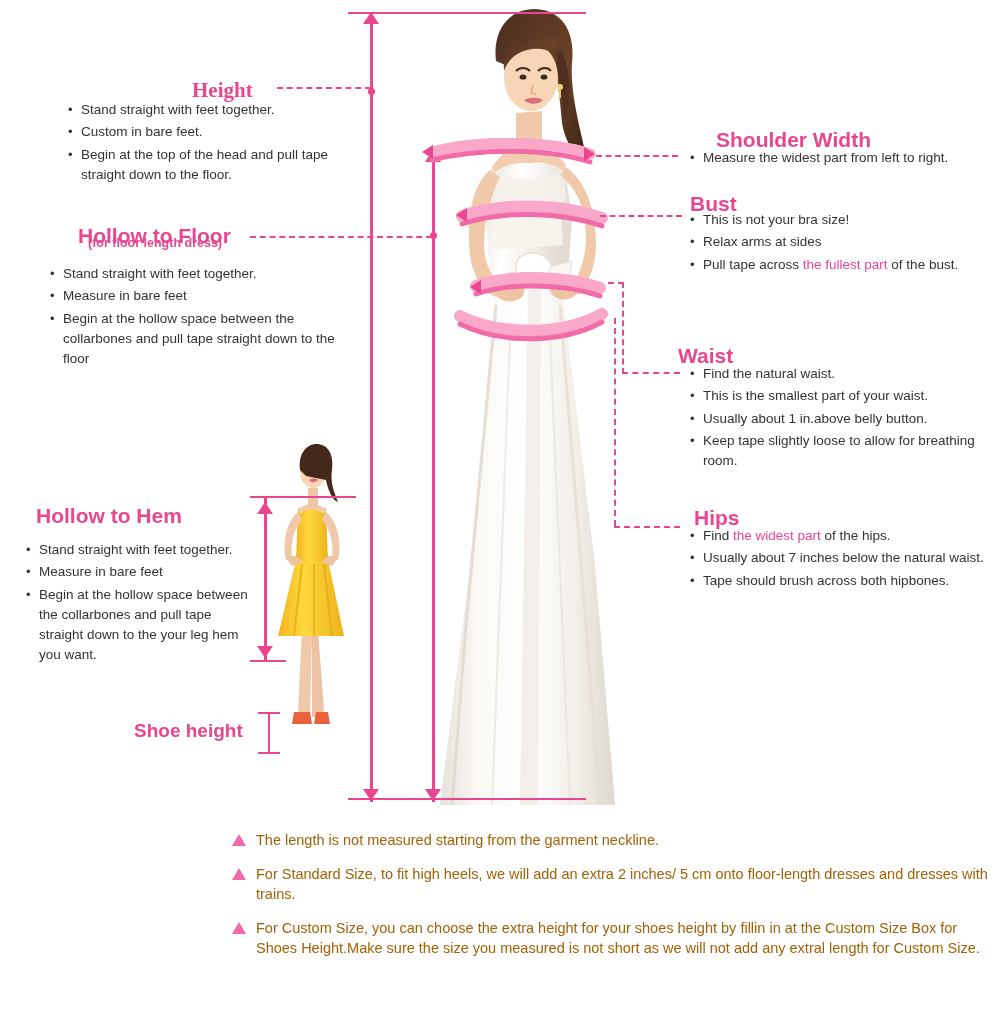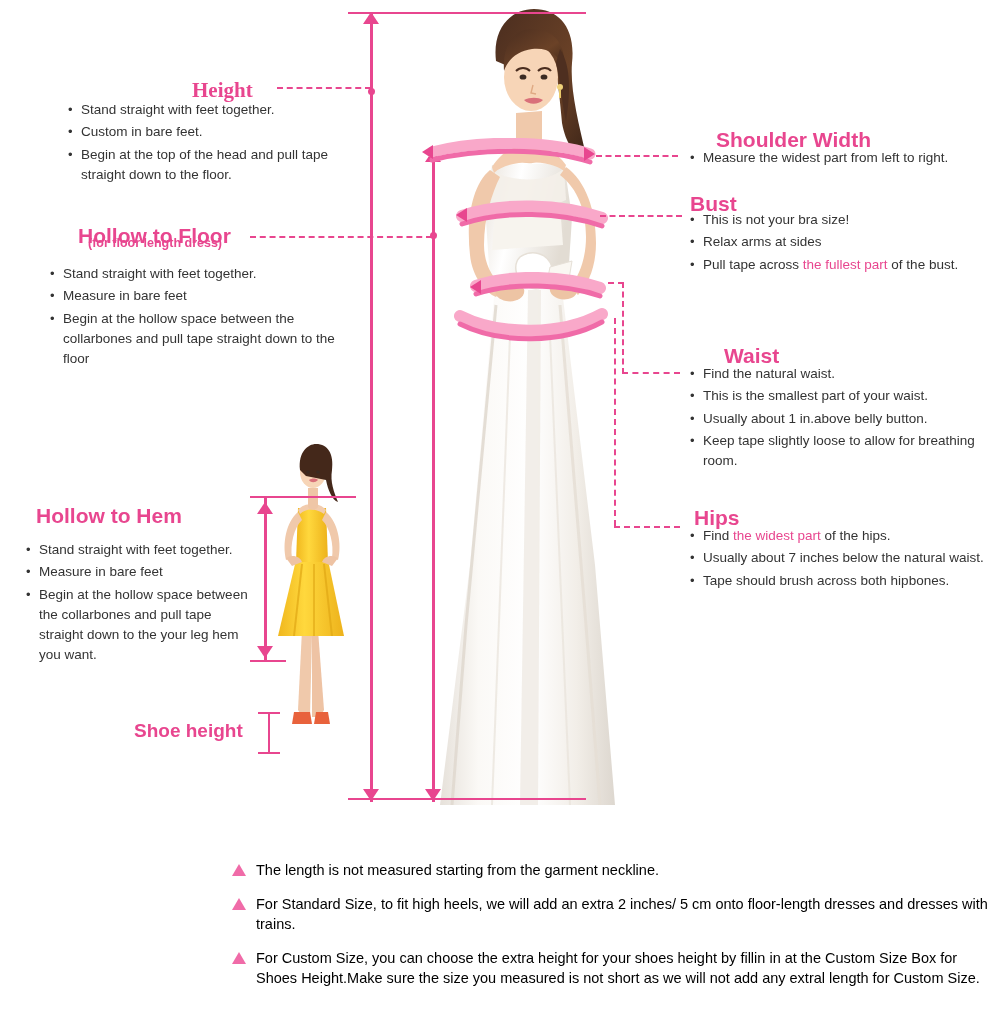--- a/index.html
+++ b/index.html
@@ -93,23 +93,23 @@
     width: 0; height: 0;
     border-top: 7px solid transparent;
     border-bottom: 7px solid transparent;
   }
   .arrow-left { border-right: 11px solid #e8468f; }
   .arrow-right { border-left: 11px solid #e8468f; }
 
   
   .footer {
     position: absolute;
-    left: 232px; top: 860px;
+    left: 232px; top: 830px;
     width: 760px;
-    color: #000000;
+    color: #a16207;
     font-size: 14.5px;
     line-height: 1.42;
   }
   .footer-row {
     position: relative;
     padding-left: 24px;
     margin-bottom: 13px;
   }
   .tri {
     position: absolute;
@@ -333,21 +333,21 @@
 
   <div class="section-title" style="left:690px; top:192px;">Bust</div>
   <div class="bullets" style="left:686px; top:210px; width:306px;">
     <ul>
       <li>This is not your bra size!</li>
       <li>Relax arms at sides</li>
       <li>Pull tape across <span class="pinkword">the fullest part</span> of the bust.</li>
     </ul>
   </div>
 
-  <div class="section-title" style="left:724px; top:344px;">Waist</div>
+  <div class="section-title" style="left:678px; top:344px;">Waist</div>
   <div class="bullets" style="left:686px; top:364px; width:300px;">
     <ul>
       <li>Find the natural waist.</li>
       <li>This is the smallest part of your waist.</li>
       <li>Usually about 1 in.above belly button.</li>
       <li>Keep tape slightly loose to allow for breathing room.</li>
     </ul>
   </div>
 
   <div class="section-title" style="left:694px; top:506px;">Hips</div>

